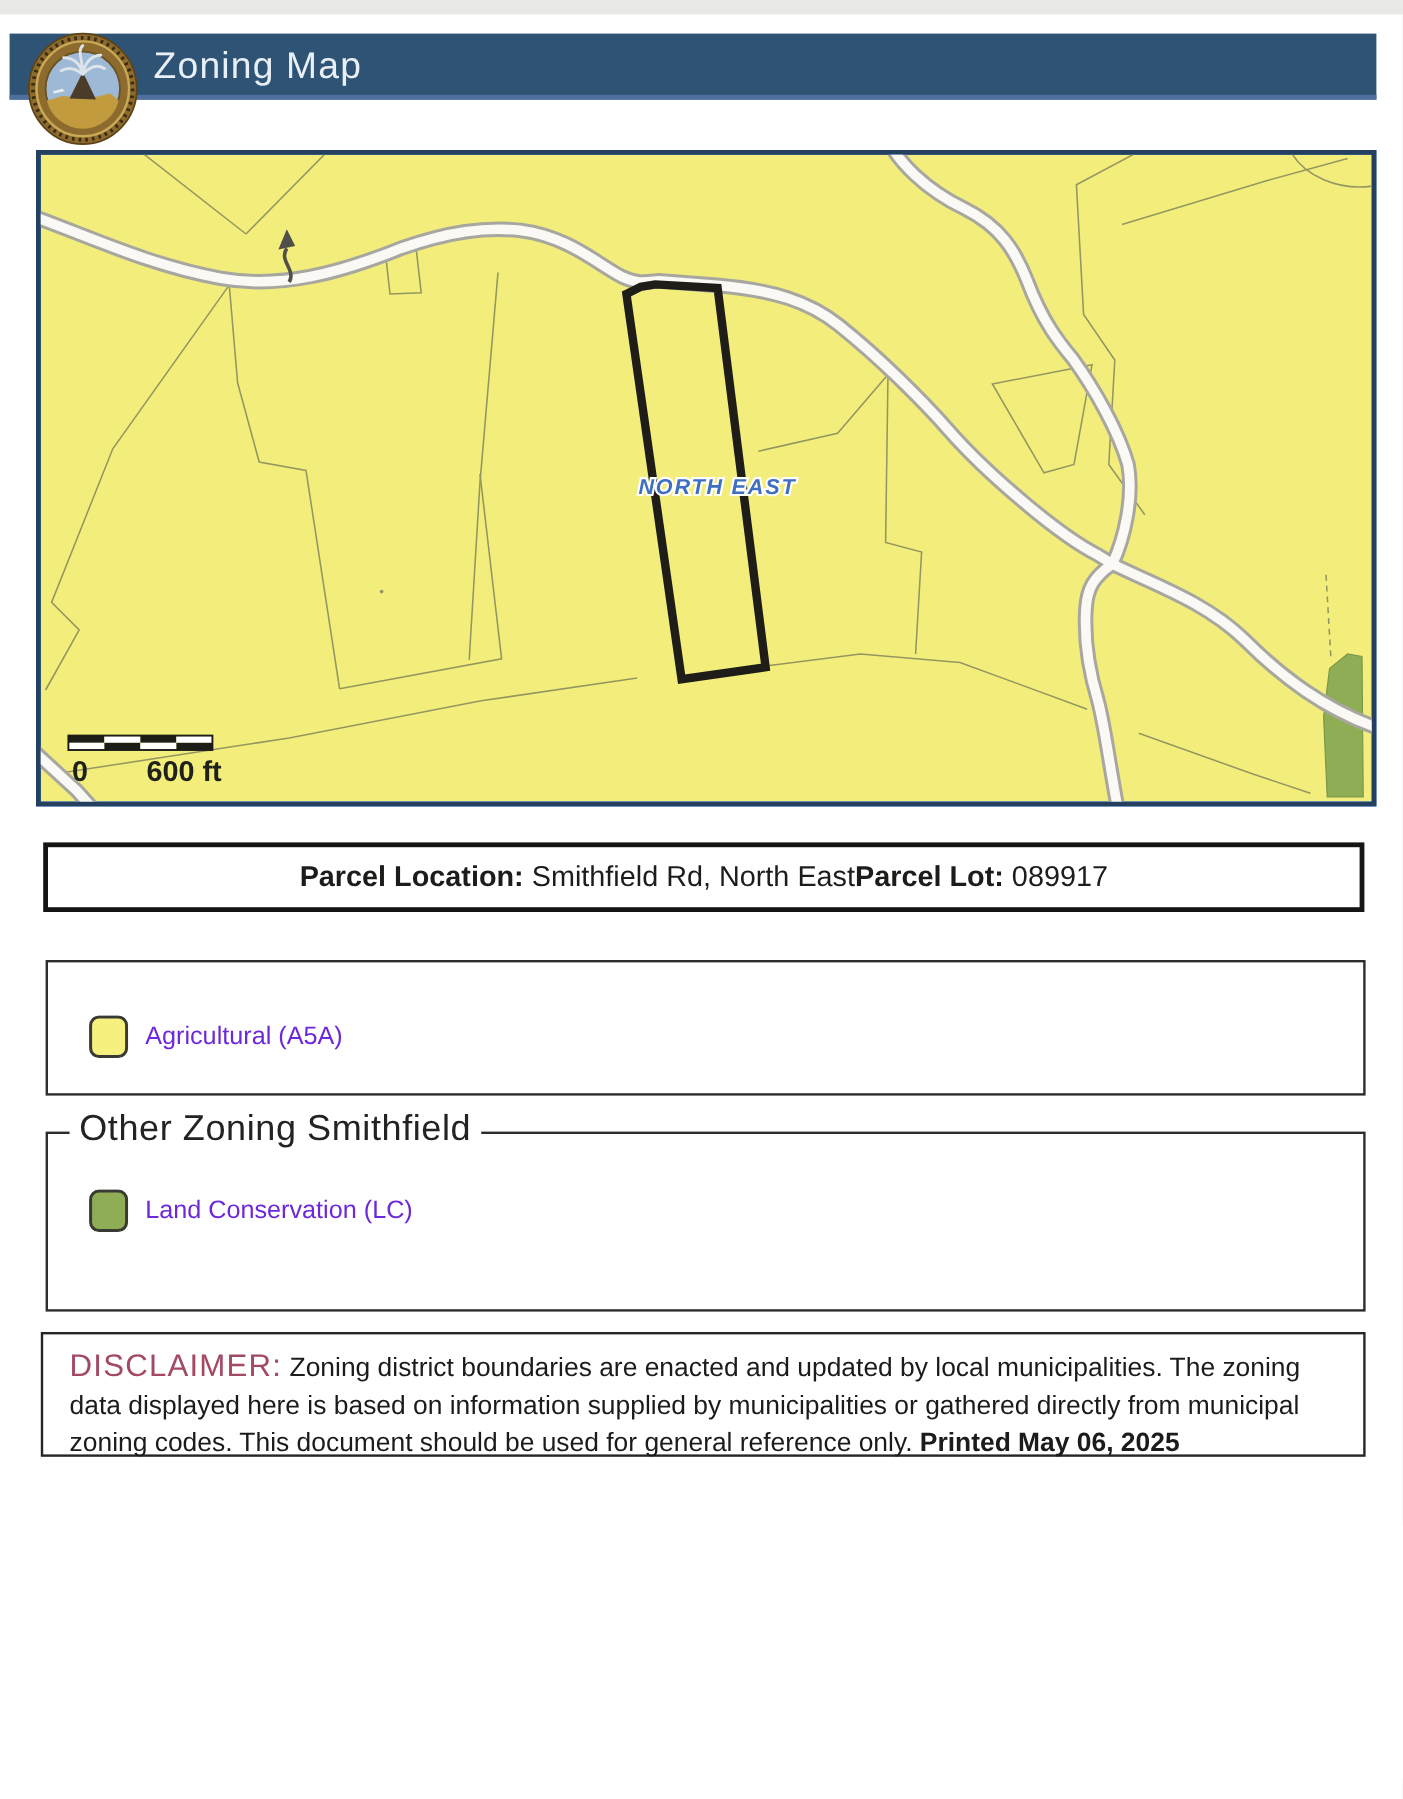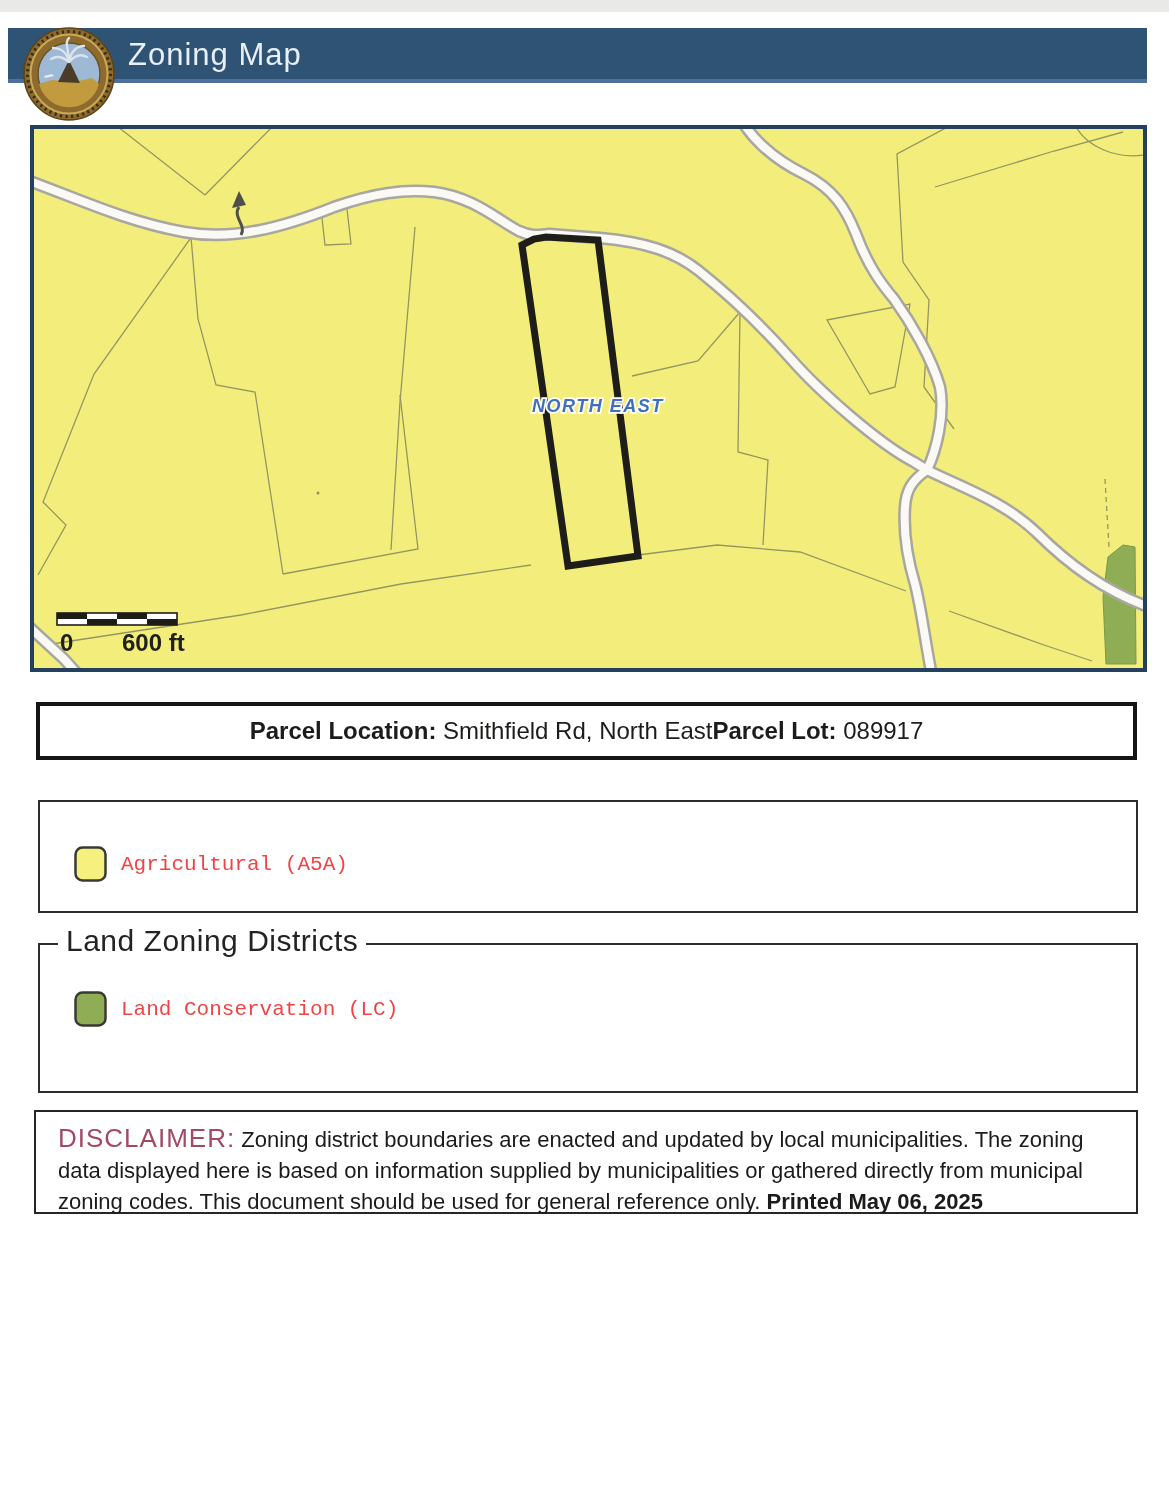--- a/index.html
+++ b/index.html
@@ -37,21 +37,21 @@
     border:2px solid #2d2d2a;box-sizing:border-box;background:#fff;
   }
   .zsection .legend{
     position:absolute;top:-21px;left:18px;background:#ffffff;padding:0 8px;
     font-size:30px;font-weight:300;letter-spacing:0.5px;color:#232321;white-space:nowrap;
   }
   .sec-parcel{top:788px;height:113px;}
   .sec-other{top:931px;height:150px;}
   .legend-row{position:absolute;left:34px;display:flex;align-items:center;}
   .legend-row .swatch{width:33px;height:36px;margin-right:14px;flex:0 0 auto;}
-  .legend-row .lg-label{font-size:21px;color:#ef4444;font-family:Liberation Mono, monospace;}
+  .legend-row .lg-label{font-size:21px;color:#6d28d9;}
   .sec-parcel .legend-row{top:44px;}
   .sec-other .legend-row{top:46px;}
   .sec-note{
     position:absolute;left:26px;top:104px;font-size:22px;font-style:italic;color:#1b1b19;
   }
   
   .disclaimer-box{
     position:absolute;left:34px;top:1098px;width:1104px;height:104px;
     border:2px solid #262624;box-sizing:border-box;background:#fff;
     padding:11px 4px 0 22px;font-size:22px;line-height:31px;color:#1b1b1a;
@@ -162,21 +162,21 @@
   <div class="zsection sec-parcel">
     <div class="legend-row">
       <svg class="swatch" viewBox="0 0 33 36">
         <rect x="1.5" y="1.5" width="30" height="33" rx="7" stroke="#3a3a34" stroke-width="2.5" fill="#f6f07e"></rect>
       </svg>
       <span class="lg-label">Agricultural (A5A)</span>
     </div>
   </div>
 
   <div class="zsection sec-other">
-    <div class="legend">Land Zoning Districts</div>
+    <div class="legend">Other Zoning Smithfield</div>
     <div class="legend-row">
       <svg class="swatch" viewBox="0 0 33 36">
         <rect x="1.5" y="1.5" width="30" height="33" rx="7" stroke="#3a3a34" stroke-width="2.5" fill="#8ead55"></rect>
       </svg>
       <span class="lg-label">Land Conservation (LC)</span>
     </div>
   </div>
 
   <div class="disclaimer-box">
     <span class="disc-label">DISCLAIMER:</span>

